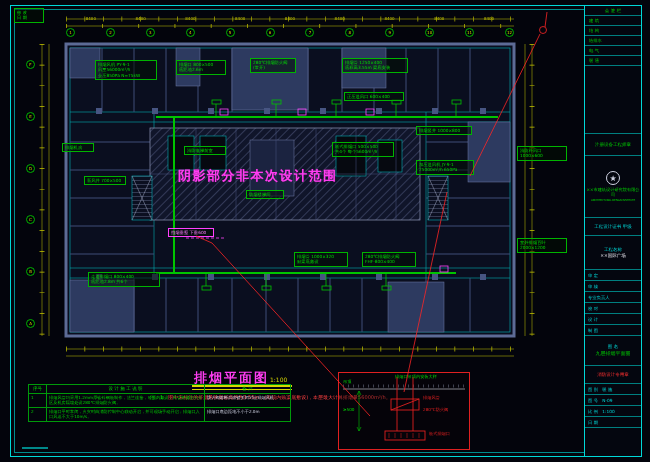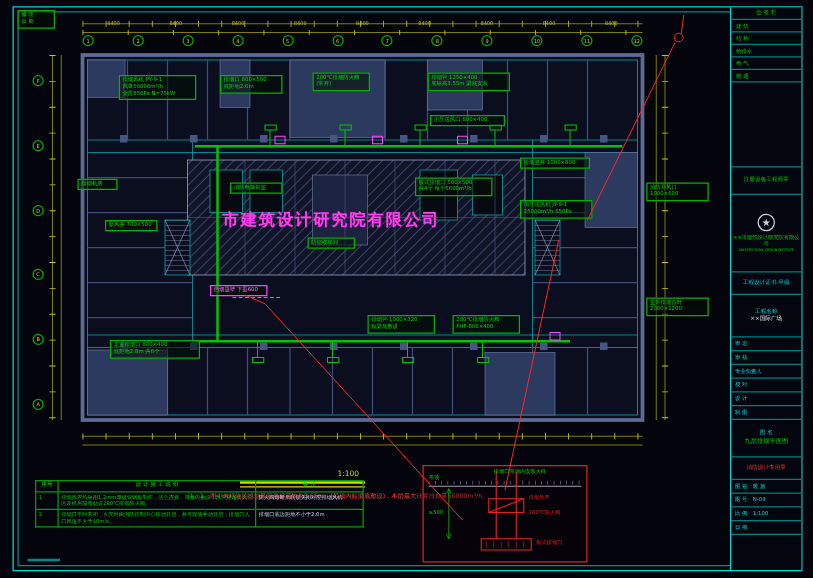--- a/index.html
+++ b/index.html
@@ -242,22 +242,23 @@
       <div class="callout" style="left: 294px; top: 252px; width: 54px;">排烟管 1000×320
 贴梁底敷设</div>
       <div class="callout" style="left: 362px; top: 252px; width: 54px;">280℃排烟防火阀
 FHF-800×400</div>
       <div class="callout" style="left: 517px; top: 146px; width: 50px;">消防补风口
 1000×600</div>
       <div class="callout" style="left: 517px; top: 238px; width: 50px;">室外排烟百叶
 2000×1200</div>
     </div>
 
-  <div class="scope-note">市建筑设计研究院有限公司</div>
-
+  <div class="scope-note">阴影部分非本次设计范围</div>
+
+  <div class="plan-title">排烟平面图</div>
   <div class="plan-title-scale">1:100</div>
   <div class="title-underline"></div>
   <div class="title-underline2"></div>
   <div class="plan-note">
     <span class="np">注：1、</span><span class="nb">图中未标注的排烟风管底标高均为3.55m，(吊顶内贴梁底敷设)，本层最大计算排烟量56000m³/h。</span>
   </div>
 
   <div class="legend">
     <table>
       <colgroup>

